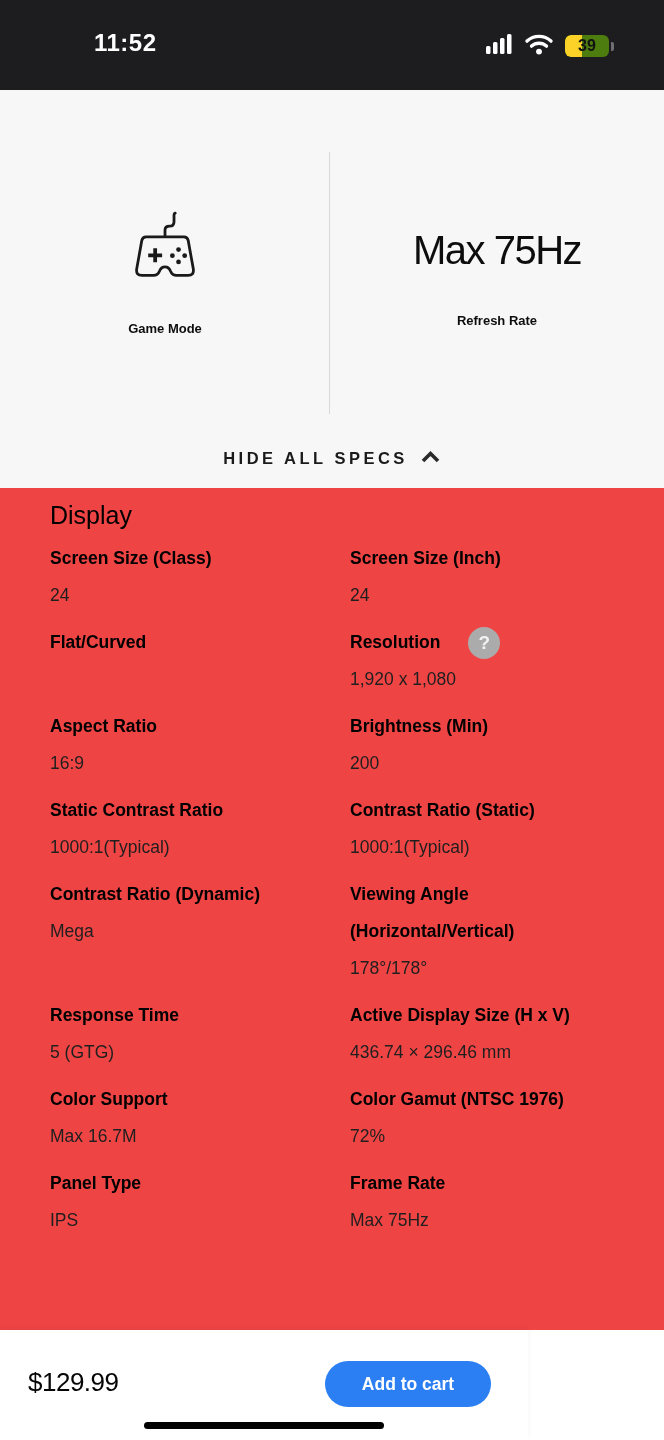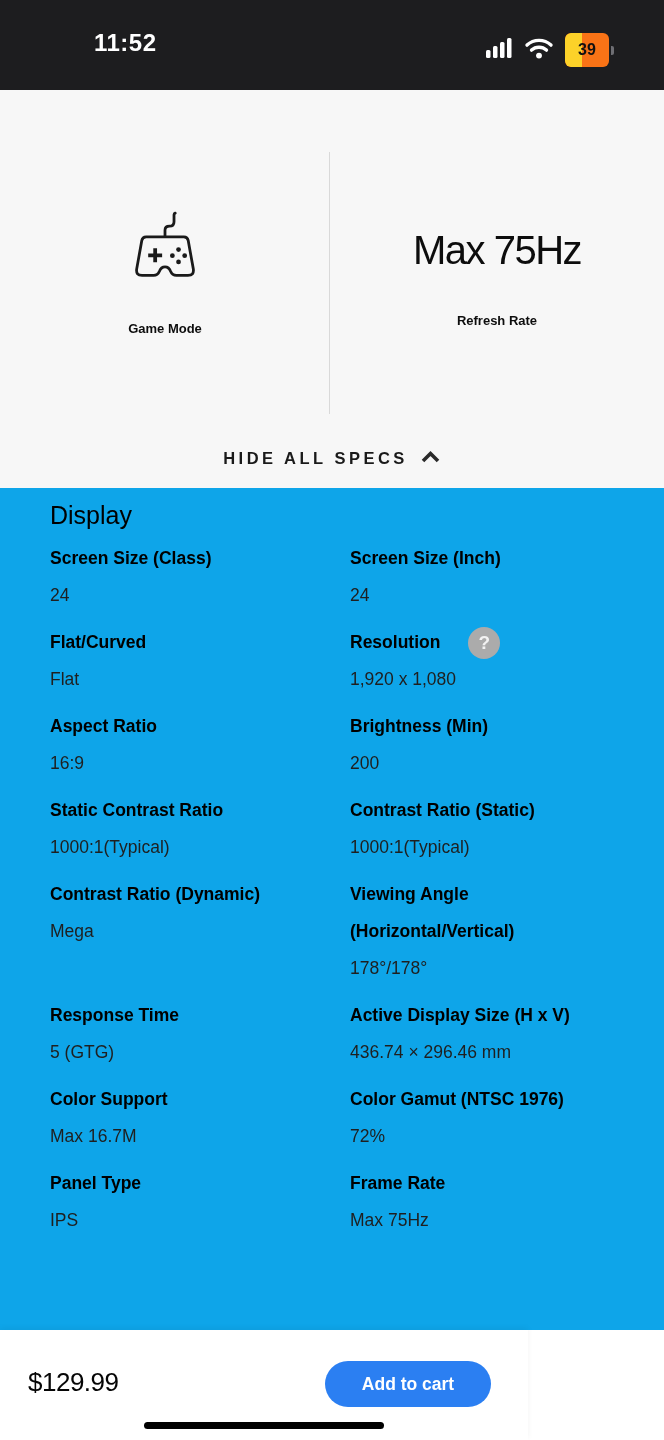--- a/index.html
+++ b/index.html
@@ -17,22 +17,22 @@
   }
   .status-time {
     position:absolute; left:94px; top:29px;
     color:#ffffff; font-size:24px; font-weight:700; letter-spacing:0.5px;
   }
   .status-icons {
     position:absolute; right:50px; top:33px;
     display:flex; align-items:center; gap:11px;
   }
   .battery {
-    position:relative; width:44px; height:34px; border-radius:6px;
-    background:#f97316; overflow:hidden;
+    position:relative; width:44px; height:22px; border-radius:6px;
+    background:#4d7c0f; overflow:hidden;
   }
   .battery-fill {
     position:absolute; left:0; top:0; bottom:0;
     background:#fcd229; border-radius:6px 0 0 6px;
   }
   .battery-num {
     position:absolute; inset:0; display:flex; align-items:center; justify-content:center;
     font-size:16px; font-weight:700; color:#111;
   }
   .battery-nub {
@@ -63,21 +63,21 @@
     background:none; border:none; cursor:pointer;
   }
   .specs-toggle-label {
     font-family:"Liberation Sans",sans-serif;
     font-size:16.5px; font-weight:700; letter-spacing:3.5px; color:#1a1a1a;
   }
 
   
   .specs-section {
     position:absolute; top:488px; left:0; width:664px; height:842px;
-    background:#0ea5e9; padding:10px 24px 16px 50px; overflow:hidden;
+    background:#ef4444; padding:10px 24px 16px 50px; overflow:hidden;
   }
   .specs-title { font-size:25px; font-weight:400; color:#000; line-height:34px; margin-bottom:8px; }
   .specs-grid { display:grid; grid-template-columns:300px 1fr; }
   .spec-item { margin-bottom:10px; }
   .spec-label-row { display:flex; align-items:center; gap:28px; }
   .spec-label {
     font-size:17.5px; font-weight:700; color:#000; line-height:37px; max-width:270px;
   }
   .spec-value { font-size:17.5px; font-weight:400; color:#1f1f1f; line-height:37px; }
   .help-icon {
@@ -188,21 +188,20 @@
 
       </div>
       <div class="spec-value">24</div>
     </div>
 
     <div class="spec-item">
       <div class="spec-label-row">
         <span class="spec-label">Flat/Curved</span>
 
       </div>
-      <div class="spec-value">Flat</div>
     </div>
 
     <div class="spec-item">
       <div class="spec-label-row">
         <span class="spec-label">Resolution</span>
         <button class="help-icon">?</button>
       </div>
       <div class="spec-value">1,920 x 1,080</div>
     </div>
 

